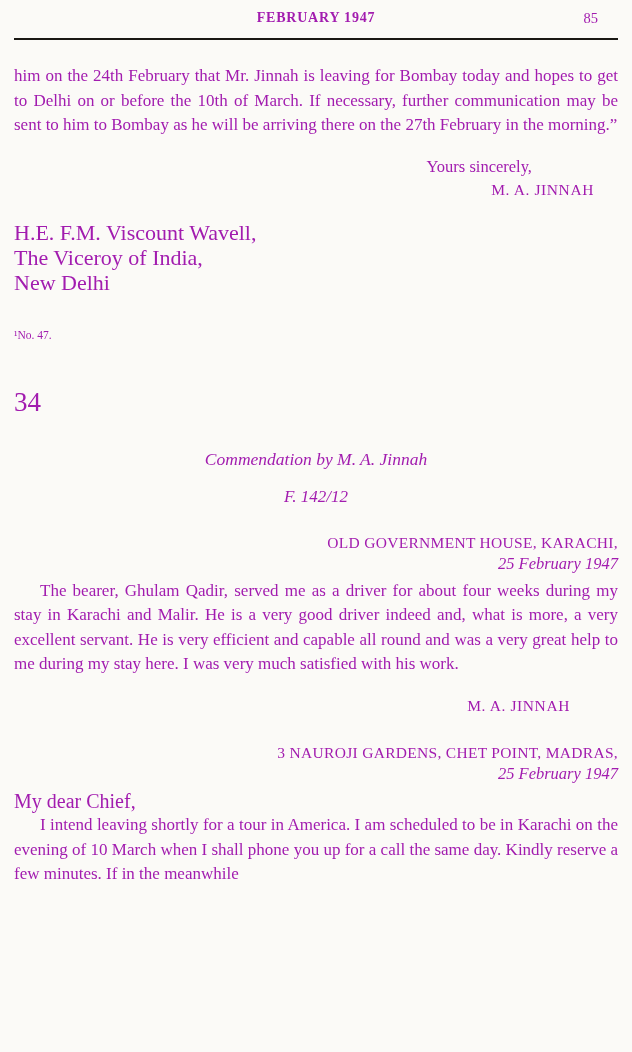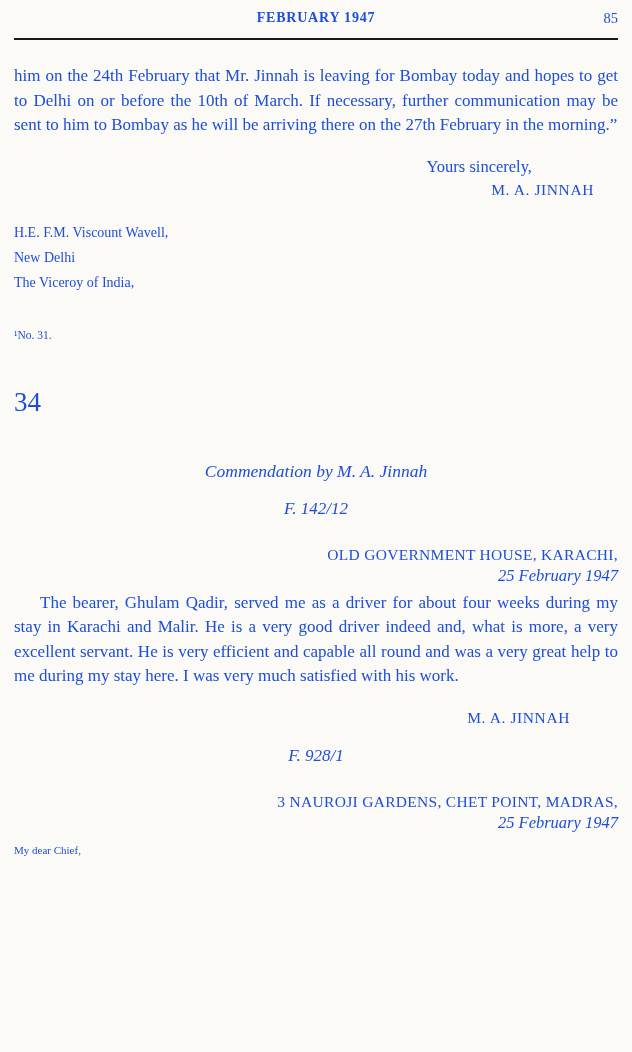--- a/index.html
+++ b/index.html
@@ -6,42 +6,42 @@
     margin: 0;
     padding: 0;
     background: #e9e7e2;
   }
   .page {
     position: relative;
     width: 632px;
     height: 1052px;
     margin: 0 auto;
     background: #fbfaf7;
-    color: #1d4ed8;
+    color: #a21caf;
     font-family: "Liberation Serif", "DejaVu Serif", serif;
     box-sizing: border-box;
     padding: 8px 14px 0 14px;
     overflow: hidden;
   }
   .running-head {
     position: relative;
     height: 22px;
     margin-top: 2px;
   }
   .running-head .head-title {
     position: absolute;
     left: 0; right: 0;
     text-align: center;
     font-size: 14px;
     letter-spacing: 0.8px;
     font-weight: 600;
   }
   .running-head .page-number {
     position: absolute;
-    right: 0;
+    right: 20px;
     top: 0;
     font-size: 14.5px;
     padding-left: 19px;
   }
   .head-rule {
     border: 0;
     border-top: 2.5px solid #1a1814;
     margin: 6px 0 0 0;
   }
   .body-par {
@@ -59,33 +59,33 @@
   .closing-sincerely { margin-top: 3px; padding-right: 86px; }
   .sig {
     text-align: right;
     font-size: 15.5px;
     letter-spacing: 0.6px;
     line-height: 23px;
   }
   .sig-1 { padding-right: 24px; }
   .addressee {
     margin-top: 19px;
-    font-size: 14px;
+    font-size: 22px;
     line-height: 25px;
   }
   .footnote {
     margin-top: 34px;
     font-size: 11.5px;
   }
   .section-number {
     margin-top: 46px;
     font-size: 27px;
   }
   .letter-title {
-    margin-top: 43px;
+    margin-top: 31px;
     text-align: center;
     font-style: italic;
     font-size: 17.5px;
   }
   .letter-file {
     margin-top: 17px;
     text-align: center;
     font-style: italic;
     font-size: 17px;
   }
@@ -97,21 +97,21 @@
     line-height: 21px;
   }
   .date-line {
     text-align: right;
     font-style: italic;
     font-size: 16.5px;
     line-height: 22px;
   }
   .sig-2 { padding-right: 48px; margin-top: 2px; }
   .salutation {
-    font-size: 11px;
+    font-size: 20px;
     line-height: 24.5px;
     margin-top: 4px;
   }
   .mt-body34 { margin-top: 4px; }
   .mt-body35 { margin-top: 0; }
 </style>
 </head>
 <body>
 
 <div class="page">
@@ -122,36 +122,36 @@
   </div>
   <hr class="head-rule">
 
   <p class="body-par par-continuation">him on the 24th February that Mr. Jinnah is leaving for Bombay today and hopes to get to Delhi on or before the 10th of March. If necessary, further communication may be sent to him to Bombay as he will be arriving there on the 27th February in the morning.”</p>
 
   <div class="closing-line closing-sincerely">Yours sincerely,</div>
   <div class="sig sig-1">M. A. JINNAH</div>
 
   <div class="addressee">
     <div>H.E. F.M. Viscount Wavell,</div>
+    <div>The Viceroy of India,</div>
     <div>New Delhi</div>
-    <div>The Viceroy of India,</div>
   </div>
 
-  <div class="footnote">¹No. 31.</div>
+  <div class="footnote">¹No. 47.</div>
 
   <div class="section-number">34</div>
   <div class="letter-title">Commendation by M. A. Jinnah</div>
   <div class="letter-file">F. 142/12</div>
 
   <div class="place-line">OLD GOVERNMENT HOUSE, KARACHI,</div>
   <div class="date-line">25 February 1947</div>
 
   <p class="body-par par-indent mt-body34">The bearer, Ghulam Qadir, served me as a driver for about four weeks during my stay in Karachi and Malir. He is a very good driver indeed and, what is more, a very excellent servant. He is very efficient and capable all round and was a very great help to me during my stay here. I was very much satisfied with his work.</p>
   <div class="sig sig-2">M. A. JINNAH</div>
 
-  <div class="letter-file">F. 928/1</div>
 
   <div class="place-line">3 NAUROJI GARDENS, CHET POINT, MADRAS,</div>
   <div class="date-line">25 February 1947</div>
 
   <div class="salutation">My dear Chief,</div>
+  <p class="body-par par-indent mt-body35">I intend leaving shortly for a tour in America. I am scheduled to be in Karachi on the evening of 10 March when I shall phone you up for a call the same day. Kindly reserve a few minutes. If in the meanwhile</p>
 
 </div>
 
 </body></html>

